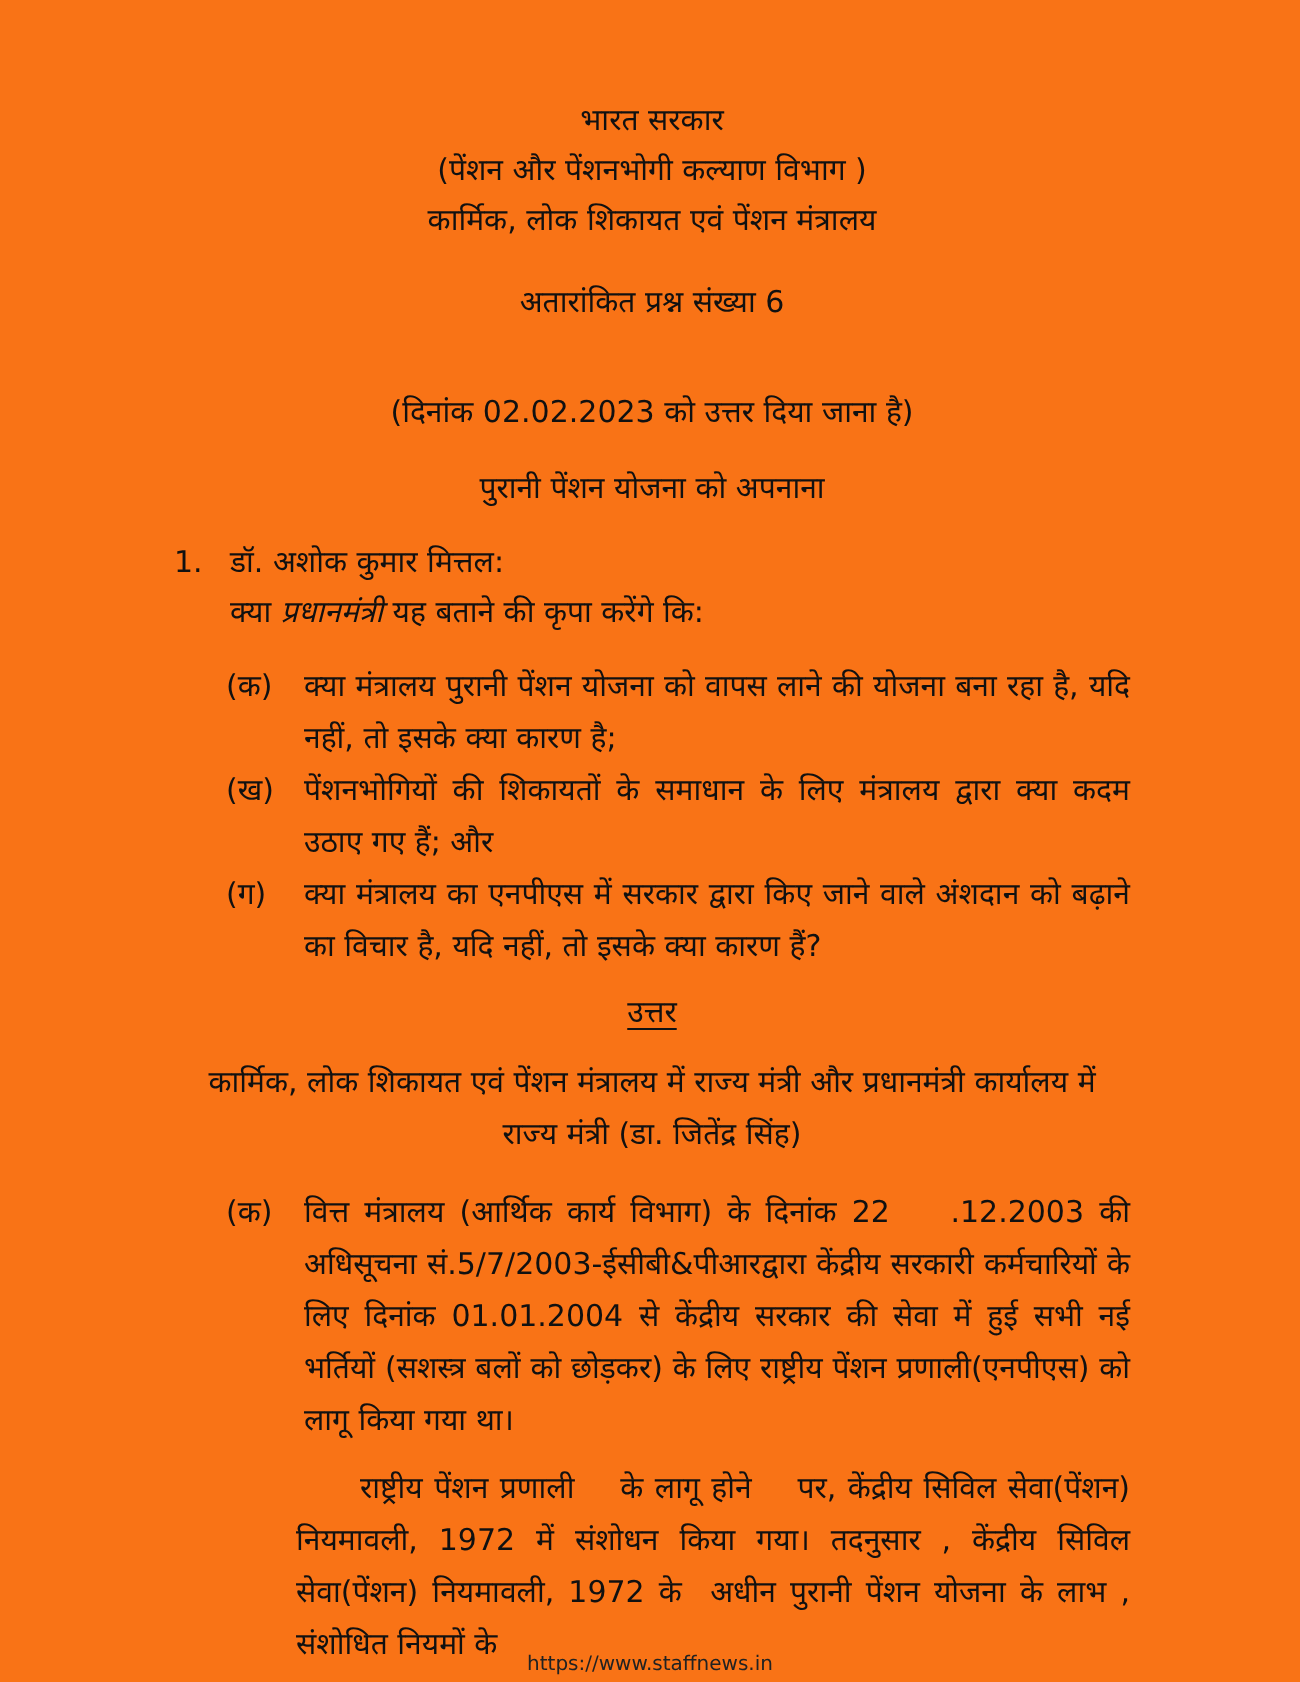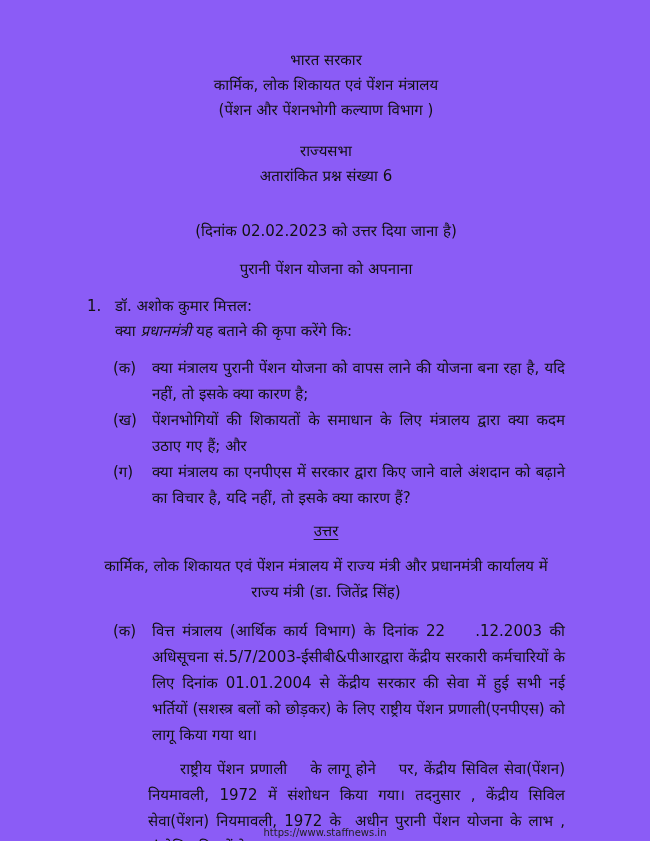--- a/index.html
+++ b/index.html
@@ -5,21 +5,21 @@
   html, body {
     margin: 0;
     padding: 0;
     background: #ffffff;
   }
   .page {
     position: relative;
     width: 650px;
     height: 841px;
     margin: 0 auto;
-    background: #8b5cf6;
+    background: #f97316;
     color: #111111;
     font-family: "DejaVu Sans", sans-serif;
     font-size: 15px;
     line-height: 25px;
     overflow: hidden;
     box-sizing: border-box;
     padding: 48px 85px 16px 87px;
   }
   .center { text-align: center; }
   .header-block div { line-height: 25px; }
@@ -60,26 +60,25 @@
     color: #222222;
   }
 </style>
 </head>
 <body>
 
 <div class="page">
 
   <div class="center header-block">
     <div>भारत सरकार</div>
+    <div>(पेंशन और पेंशनभोगी कल्याण विभाग )</div>
     <div>कार्मिक, लोक शिकायत एवं पेंशन मंत्रालय</div>
-    <div>(पेंशन और पेंशनभोगी कल्याण विभाग )</div>
   </div>
 
   <div class="center house-block">
-    <div>राज्यसभा</div>
     <div>अतारांकित प्रश्न संख्या 6</div>
   </div>
 
   <div class="center date-line">(दिनांक 02.02.2023 को उत्तर दिया जाना है)</div>
 
   <div class="center doc-title">पुरानी पेंशन योजना को अपनाना</div>
 
   <div class="question-block">
     <div class="q-row">
       <span class="q-num">1.</span>

